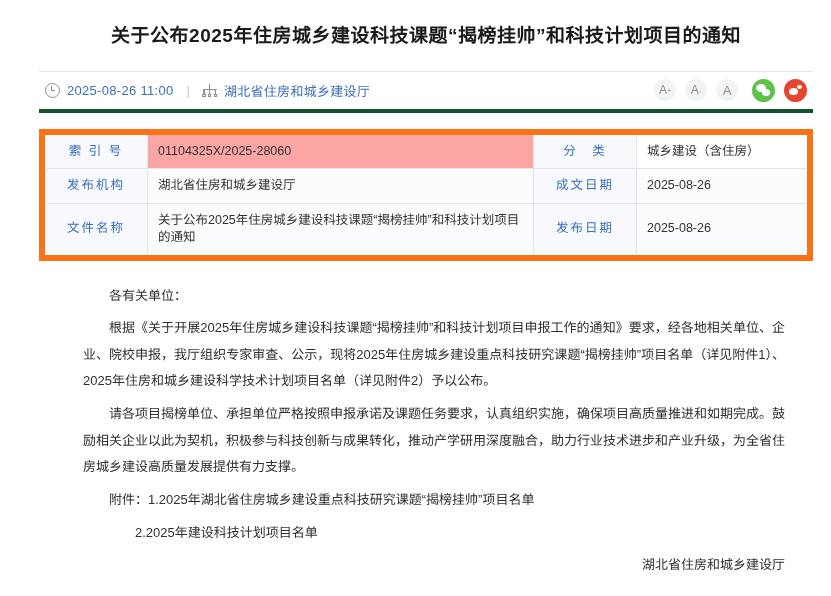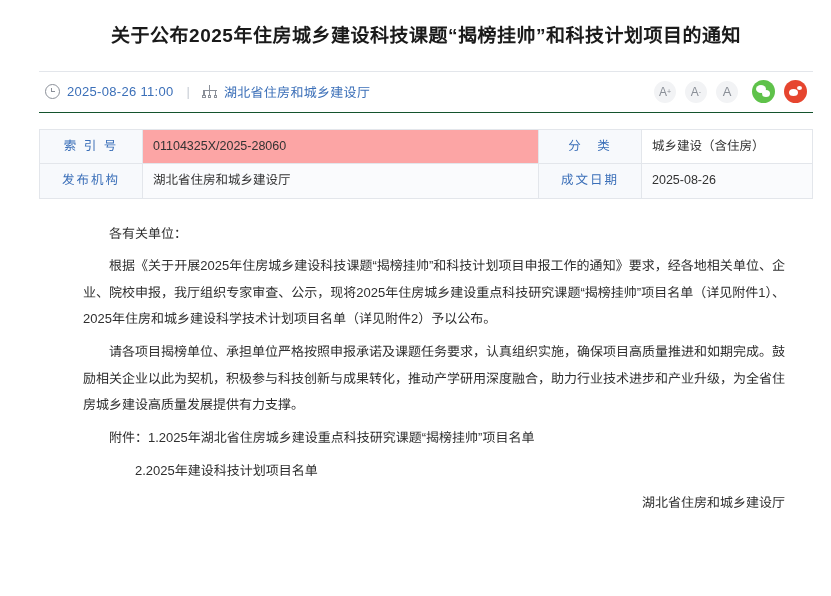--- a/index.html
+++ b/index.html
@@ -32,21 +32,21 @@
     font-weight: bold;
     color: #1a1a1a;
     line-height: 1.5;
     letter-spacing: 0.5px;
   }
 
   
   .meta-bar {
     margin: 0 18px;
     border-top: 1px solid #e3e6eb;
-    border-bottom: 1px solid #14532d;
+    border-bottom: 4px solid #14532d;
     height: 42px;
     display: flex;
     align-items: center;
     padding: 0 6px;
     box-sizing: border-box;
   }
   .meta-left {
     display: flex;
     align-items: center;
     gap: 7px;
@@ -188,21 +188,21 @@
   }
   .weibo-glyph span {
     position: absolute; background: #fff; border-radius: 50%;
   }
   .weibo-glyph .w1 { width: 9px; height: 7px; left: 1px; top: 4px; }
   .weibo-glyph .w2 { width: 5px; height: 4px; left: 9px; top: 1px; }
 
   
   .info-table {
     margin: 16px 18px 0 18px;
-    border: 1px solid #f97316;
+    border: 6px solid #f97316;
     border-collapse: collapse;
     width: calc(100% - 36px);
     table-layout: fixed;
     font-size: 12.5px;
   }
   .info-table td {
     border: 1px solid #e3e6eb;
     padding: 8px 10px;
     line-height: 1.4;
     color: #333;
@@ -316,20 +316,26 @@
         <td class="value">01104325X/2025-28060</td>
         <td class="label-r">分　类</td>
         <td class="value-r">城乡建设（含住房）</td>
       </tr>
       <tr class="shade">
         <td class="label">发布机构</td>
         <td class="value">湖北省住房和城乡建设厅</td>
         <td class="label-r">成文日期</td>
         <td class="value-r">2025-08-26</td>
       </tr>
+      <tr class="shade">
+        <td class="label">文件名称</td>
+        <td class="value">关于公布2025年住房城乡建设科技课题“揭榜挂帅”和科技计划项目的通知</td>
+        <td class="label-r">发布日期</td>
+        <td class="value-r">2025-08-26</td>
+      </tr>
     </tbody>
   </table>
 
   <div class="doc-body">
     <p class="indent">各有关单位：</p>
     <p class="indent">根据《关于开展2025年住房城乡建设科技课题“揭榜挂帅”和科技计划项目申报工作的通知》要求，经各地相关单位、企业、院校申报，我厅组织专家审查、公示，现将2025年住房城乡建设重点科技研究课题“揭榜挂帅”项目名单（详见附件1）、2025年住房和城乡建设科学技术计划项目名单（详见附件2）予以公布。</p>
     <p class="indent">请各项目揭榜单位、承担单位严格按照申报承诺及课题任务要求，认真组织实施，确保项目高质量推进和如期完成。鼓励相关企业以此为契机，积极参与科技创新与成果转化，推动产学研用深度融合，助力行业技术进步和产业升级，为全省住房城乡建设高质量发展提供有力支撑。</p>
     <p class="attach-line">附件：1.2025年湖北省住房城乡建设重点科技研究课题“揭榜挂帅”项目名单</p>
     <p class="attach-line2">2.2025年建设科技计划项目名单</p>
     <p class="sign">湖北省住房和城乡建设厅</p>

